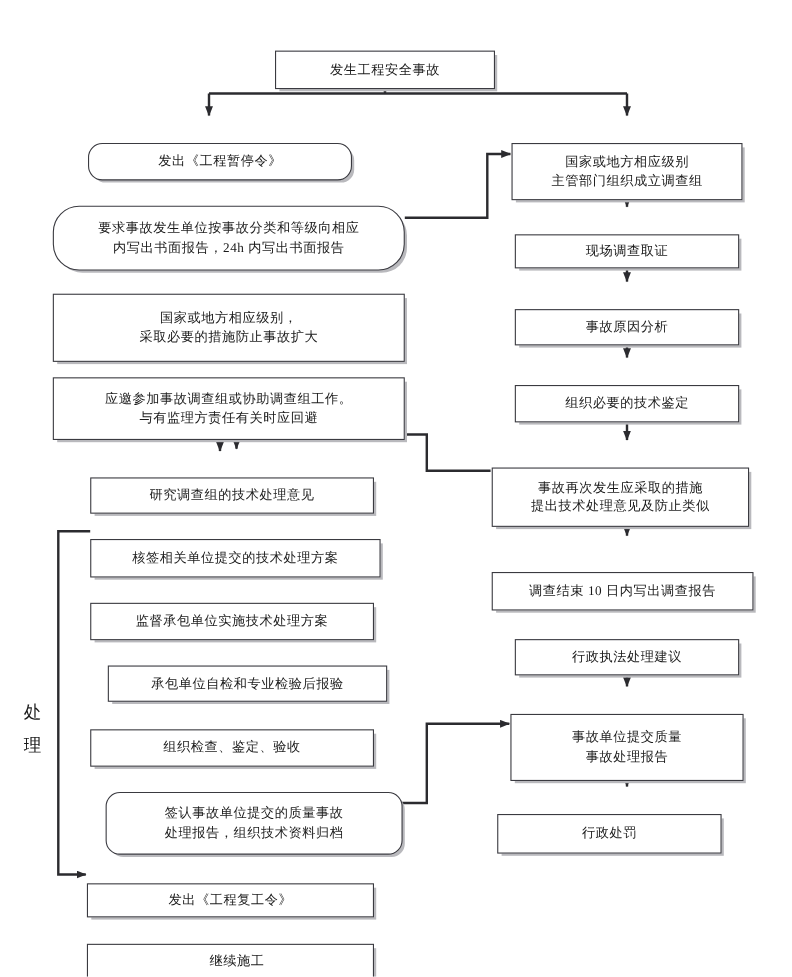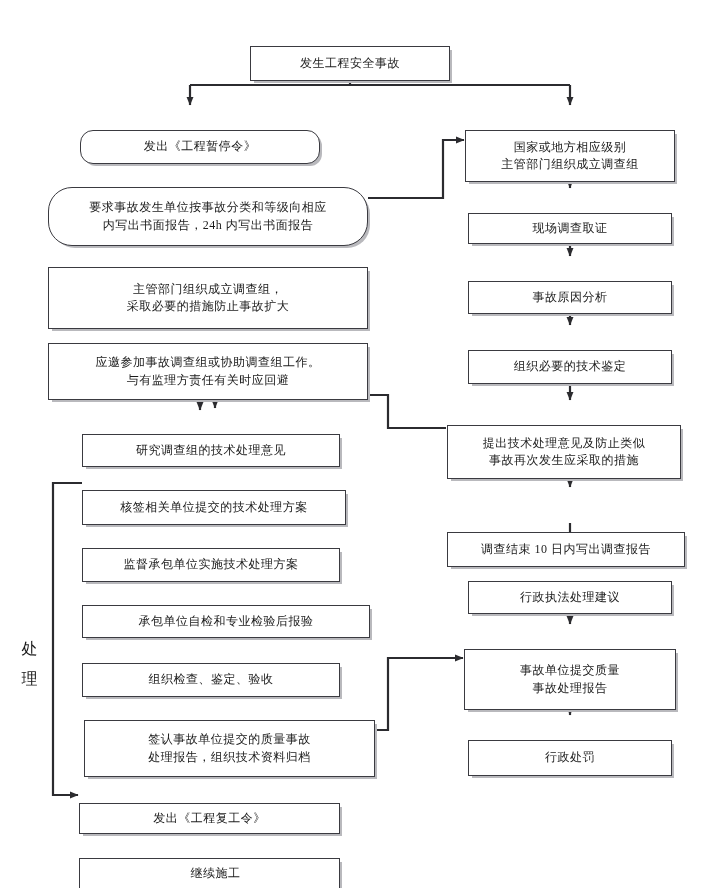--- a/index.html
+++ b/index.html
@@ -114,50 +114,50 @@
   <div class="node-box" style="left:80px; top:106px; width:240px; height:34px;border-radius:13px;">
     <span class="ln">发出《工程暂停令》</span>
   </div>
 
   <div class="node-box" style="left:48px; top:163px; width:320px; height:59px;border-radius:24px;">
     <span class="ln">要求事故发生单位按事故分类和等级向相应</span>
     <span class="ln">内写出书面报告，24h 内写出书面报告</span>
   </div>
 
   <div class="node-box" style="left:48px; top:243px; width:320px; height:62px;">
-    <span class="ln">主管部门组织成立调查组，</span>
+    <span class="ln">国家或地方相应级别，</span>
     <span class="ln">采取必要的措施防止事故扩大</span>
   </div>
 
   <div class="node-box" style="left:48px; top:319px; width:320px; height:57px;">
     <span class="ln">应邀参加事故调查组或协助调查组工作。</span>
     <span class="ln">与有监理方责任有关时应回避</span>
   </div>
 
   <div class="node-box" style="left:82px; top:410px; width:258px; height:33px;">
     <span class="ln">研究调查组的技术处理意见</span>
   </div>
 
   <div class="node-box" style="left:82px; top:466px; width:264px; height:35px;">
     <span class="ln">核签相关单位提交的技术处理方案</span>
   </div>
 
   <div class="node-box" style="left:82px; top:524px; width:258px; height:34px;">
     <span class="ln">监督承包单位实施技术处理方案</span>
   </div>
 
-  <div class="node-box" style="left:82px; top:581px; width:288px; height:33px;">
+  <div class="node-box" style="left:98px; top:581px; width:254px; height:33px;">
     <span class="ln">承包单位自检和专业检验后报验</span>
   </div>
 
   <div class="node-box" style="left:82px; top:639px; width:258px; height:34px;">
     <span class="ln">组织检查、鉴定、验收</span>
   </div>
 
-  <div class="node-box" style="left:84px; top:696px; width:291px; height:57px;">
+  <div class="node-box" style="left:96px; top:696px; width:270px; height:57px;border-radius:13px;">
     <span class="ln">签认事故单位提交的质量事故</span>
     <span class="ln">处理报告，组织技术资料归档</span>
   </div>
 
   <div class="node-box" style="left:79px; top:779px; width:261px; height:31px;">
     <span class="ln">发出《工程复工令》</span>
   </div>
 
   <div class="node-box" style="left:79px; top:834px; width:261px; height:32px;padding-left:16px;">
     <span class="ln">继续施工</span>
@@ -174,38 +174,38 @@
 
   <div class="node-box" style="left:468px; top:257px; width:204px; height:33px;">
     <span class="ln">事故原因分析</span>
   </div>
 
   <div class="node-box" style="left:468px; top:326px; width:204px; height:34px;">
     <span class="ln">组织必要的技术鉴定</span>
   </div>
 
   <div class="node-box" style="left:447px; top:401px; width:234px; height:54px;">
+    <span class="ln">事故再次发生应采取的措施</span>
     <span class="ln">提出技术处理意见及防止类似</span>
-    <span class="ln">事故再次发生应采取的措施</span>
-  </div>
-
-  <div class="node-box" style="left:447px; top:508px; width:238px; height:35px;">
+  </div>
+
+  <div class="node-box" style="left:447px; top:496px; width:238px; height:35px;">
     <span class="ln">调查结束 10 日内写出调查报告</span>
   </div>
 
   <div class="node-box" style="left:468px; top:557px; width:204px; height:33px;">
     <span class="ln">行政执法处理建议</span>
   </div>
 
   <div class="node-box" style="left:464px; top:625px; width:212px; height:61px;">
     <span class="ln">事故单位提交质量</span>
     <span class="ln">事故处理报告</span>
   </div>
 
-  <div class="node-box" style="left:468px; top:716px; width:204px; height:36px;">
+  <div class="node-box" style="left:452px; top:716px; width:204px; height:36px;">
     <span class="ln">行政处罚</span>
   </div>
 
   <div class="side-label" style="left:16px; top:634px;">
     <span class="ln">处</span>
     <span class="ln">理</span>
   </div>
 
 </div>
 

